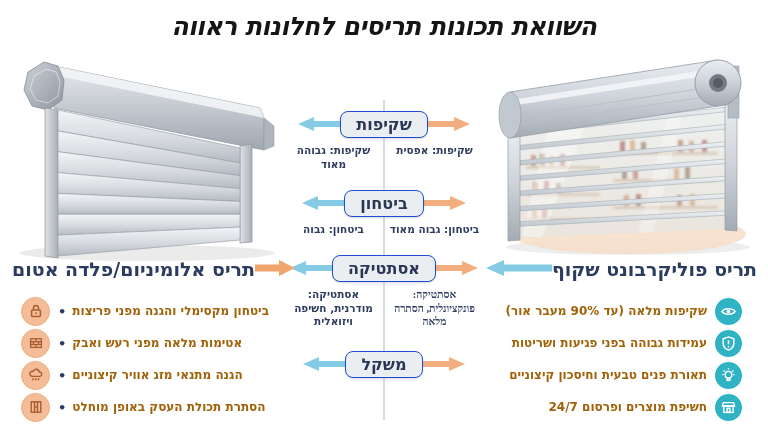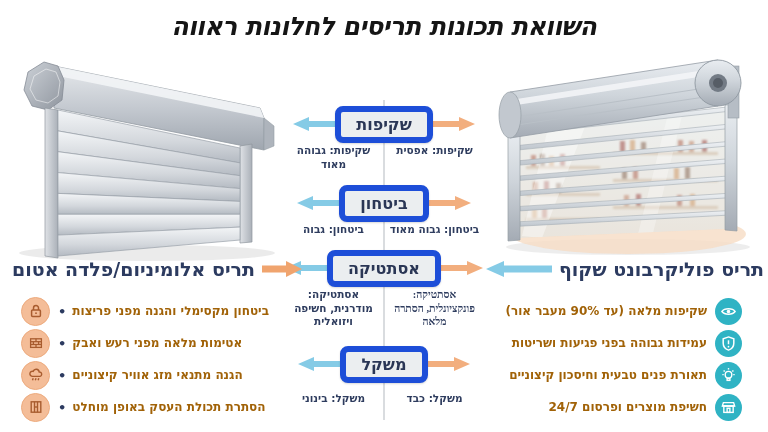--- a/index.html
+++ b/index.html
@@ -11,35 +11,35 @@
     position:absolute;top:12px;left:0;width:768px;text-align:center;
     font-size:25px;font-weight:800;color:#151515;letter-spacing:-.5px;font-style:italic;
   }
   .illus{position:absolute;}
   .divider{position:absolute;left:383px;top:100px;width:1.5px;height:320px;background:#d9dcdf;}
 
   
   .crow{position:absolute;left:283px;width:202px;display:flex;flex-direction:column;align-items:center;z-index:2;}
   .crow-arrows{display:flex;align-items:center;justify-content:center;height:30px;}
   .pill{
-    background:#ebeef0;border:6px solid #1d4ed8;border-radius:8px;
+    background:#ebeef0;border:1px solid #1d4ed8;border-radius:8px;
     padding:3px 15px;font-size:16px;font-weight:800;color:#2a3655;
     box-shadow:0 1px 2px rgba(0,0,0,.15);z-index:2;direction:rtl;white-space:nowrap;
   }
   .arr{flex:0 0 auto;z-index:1;}
   .arr.left{margin-right:-6px;}
   .arr.right{margin-left:-6px;}
   .crow-sub{display:flex;width:202px;margin-top:5px;}
   .half{width:101px;box-sizing:border-box;text-align:center;font-size:10.5px;font-weight:700;
         color:#2e3c5e;line-height:1.3;direction:rtl;padding:0 3px;}
   .half.wrapL{padding:0 6px;}
   .half.wrapR{padding:0 5px;font-family:Liberation Serif, serif;}
 
   
-  .heading{position:absolute;display:flex;align-items:center;gap:7px;z-index:2;}
+  .heading{position:absolute;display:flex;z-index:2;}
   .heading .htxt{font-size:19px;font-weight:800;color:#2c3b60;direction:rtl;white-space:nowrap;}
   .heading-left{left:12px;top:258px;}
   .heading-right{left:486px;top:258px;}
 
   
   .flist{position:absolute;display:flex;flex-direction:column;gap:4px;z-index:2;}
   .flist-left{left:21px;top:297px;}
   .flist-right{right:26px;top:297px;align-items:flex-end;}
   .fitem{display:flex;align-items:center;gap:8px;height:28px;}
   .ftext{font-size:12px;font-weight:700;color:#a16207;direction:rtl;white-space:nowrap;}
@@ -232,24 +232,20 @@
   <div class="crow" style="top:349px;gap:8px;">
     <div class="crow-arrows">
       <svg class="arr left" width="48" height="16" viewBox="0 0 48 16">
           <polygon points="0,8 16,1 16,5 48,5 48,11 16,11 16,15" fill="#85cbe6"></polygon>
         </svg>
       <div class="pill">משקל</div>
       <svg class="arr right" width="48" height="16" viewBox="0 0 48 16">
           <polygon points="48,8 32,1 32,5 0,5 0,11 32,11 32,15" fill="#f2ae7e"></polygon>
         </svg>
     </div>
-    <div class="crow-sub">
-      <span class="half">משקל: בינוני</span>
-      <span class="half">משקל: כבד</span>
-    </div>
   </div>
 
   <div class="heading heading-left">
     <span class="htxt">תריס אלומיניום/פלדה אטום</span>
     <svg width="40" height="20" viewBox="0 0 40 20">
         <polygon points="40,10 24,2 24,6.5 0,6.5 0,13.5 24,13.5 24,18" fill="#f0a46e"></polygon>
       </svg>
   </div>
 
   <div class="heading heading-right">

